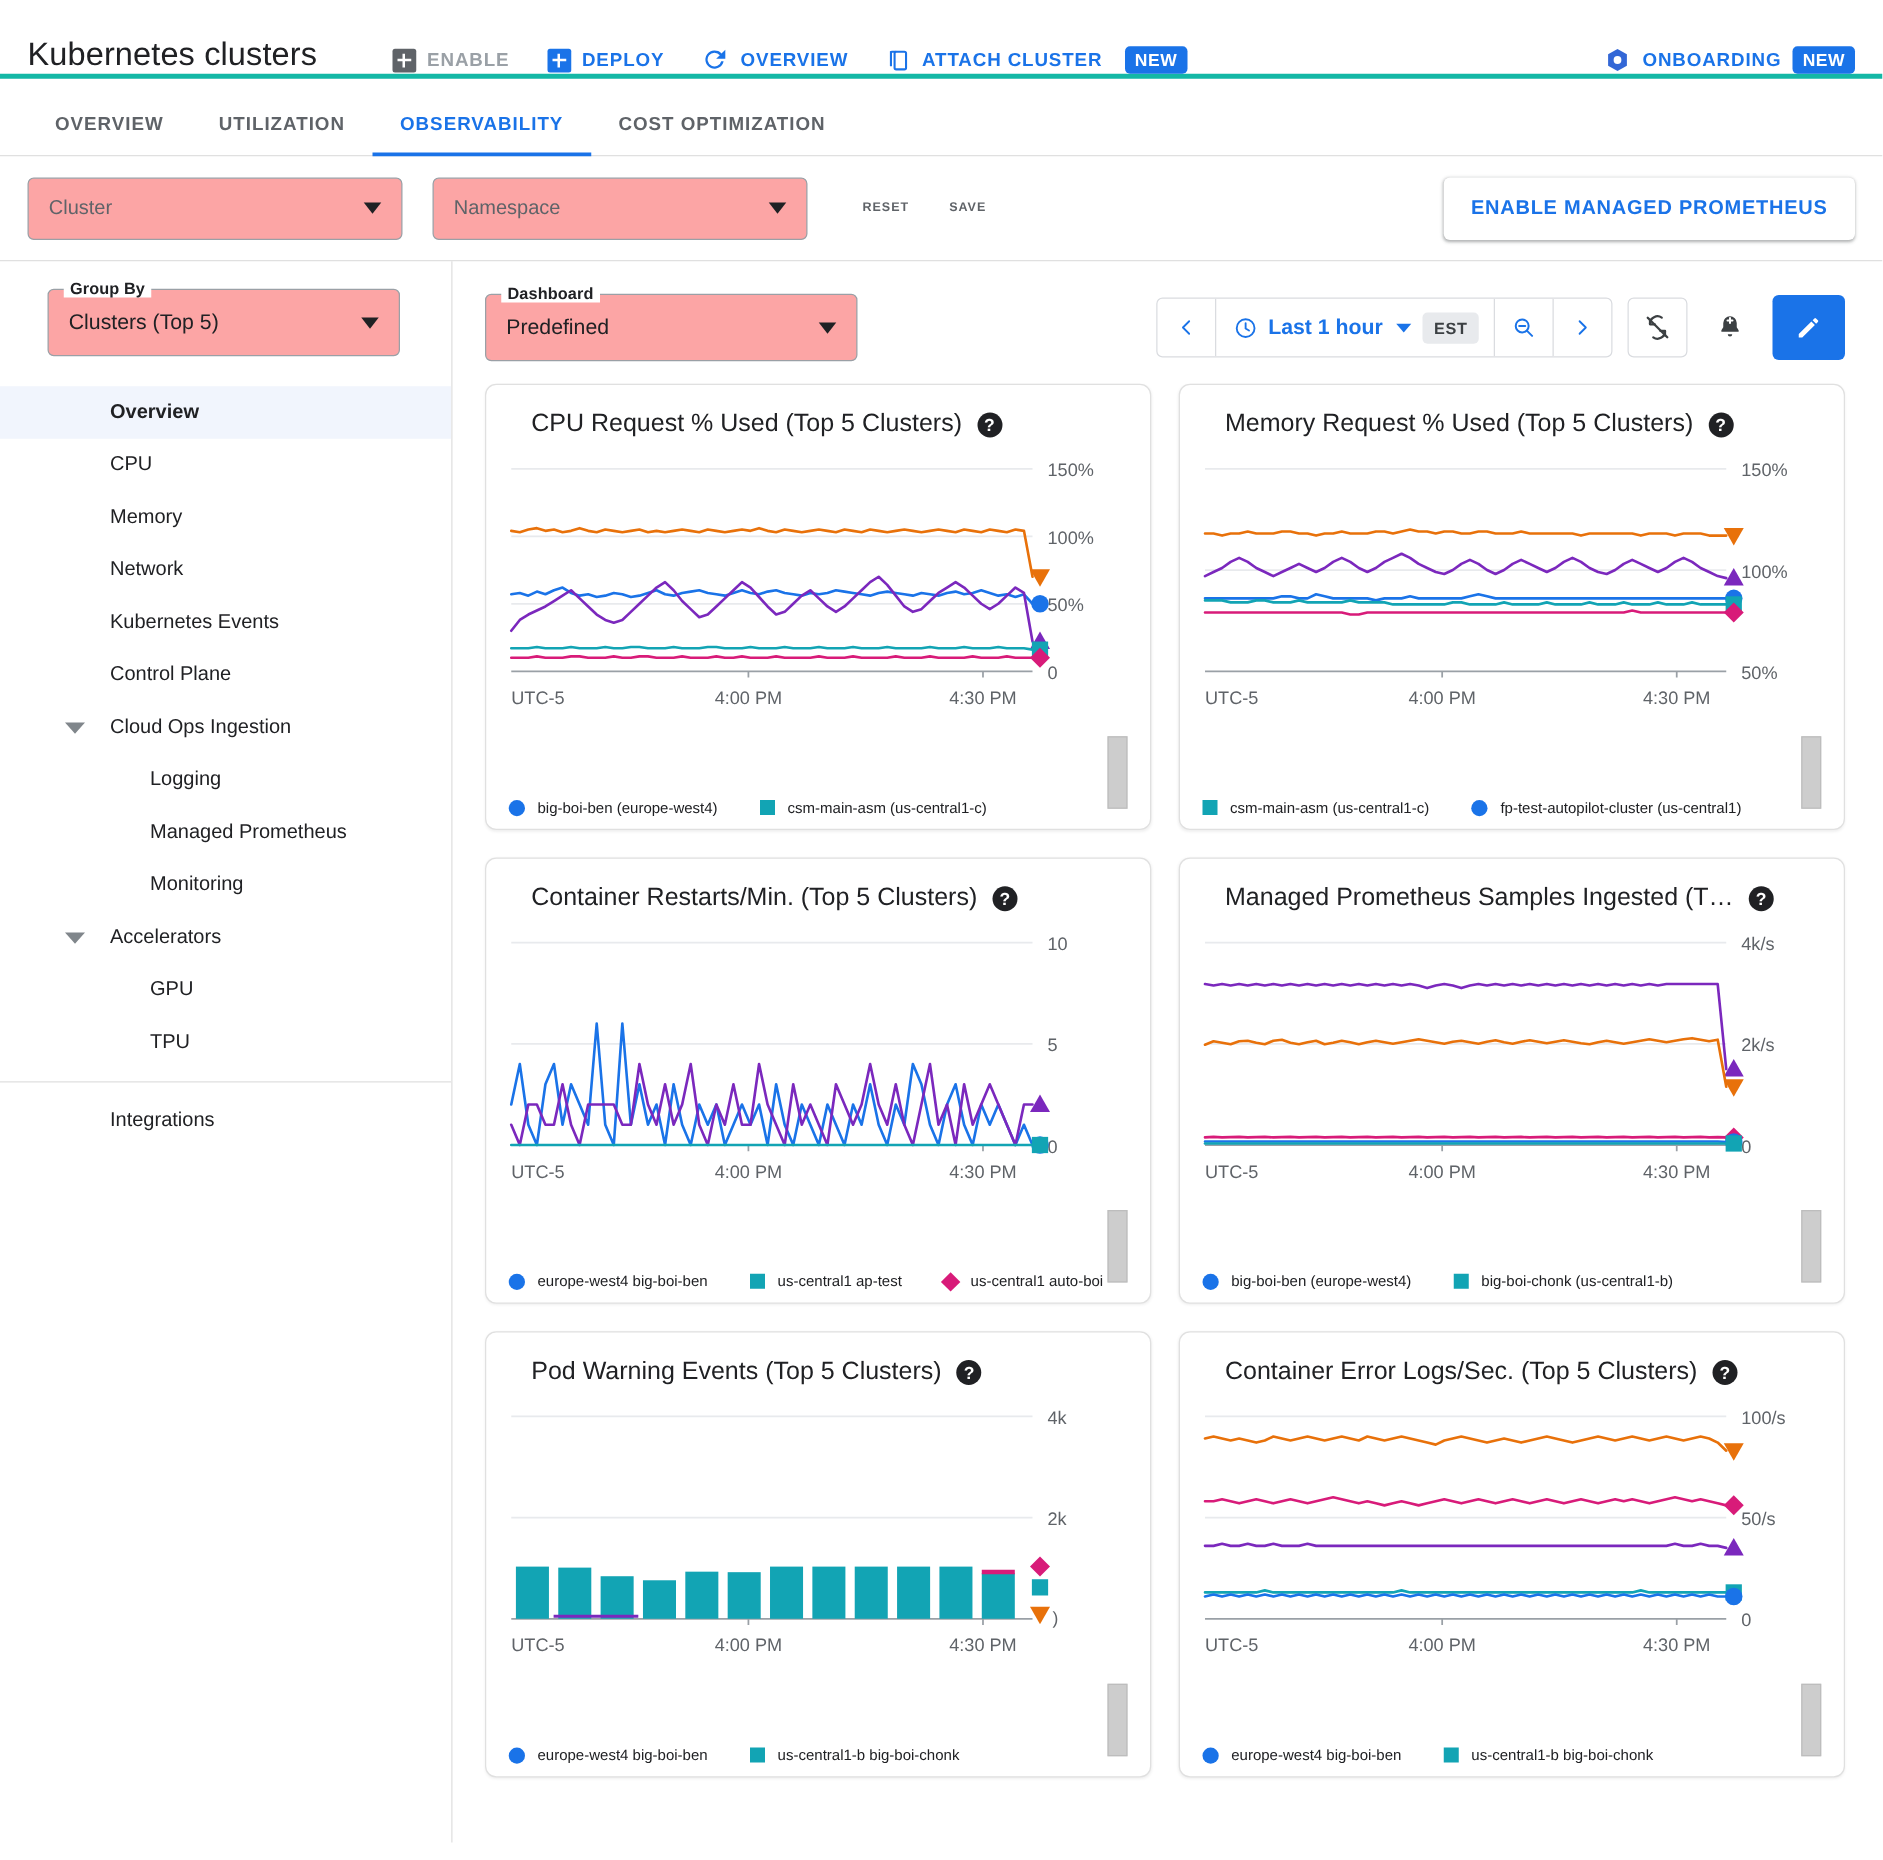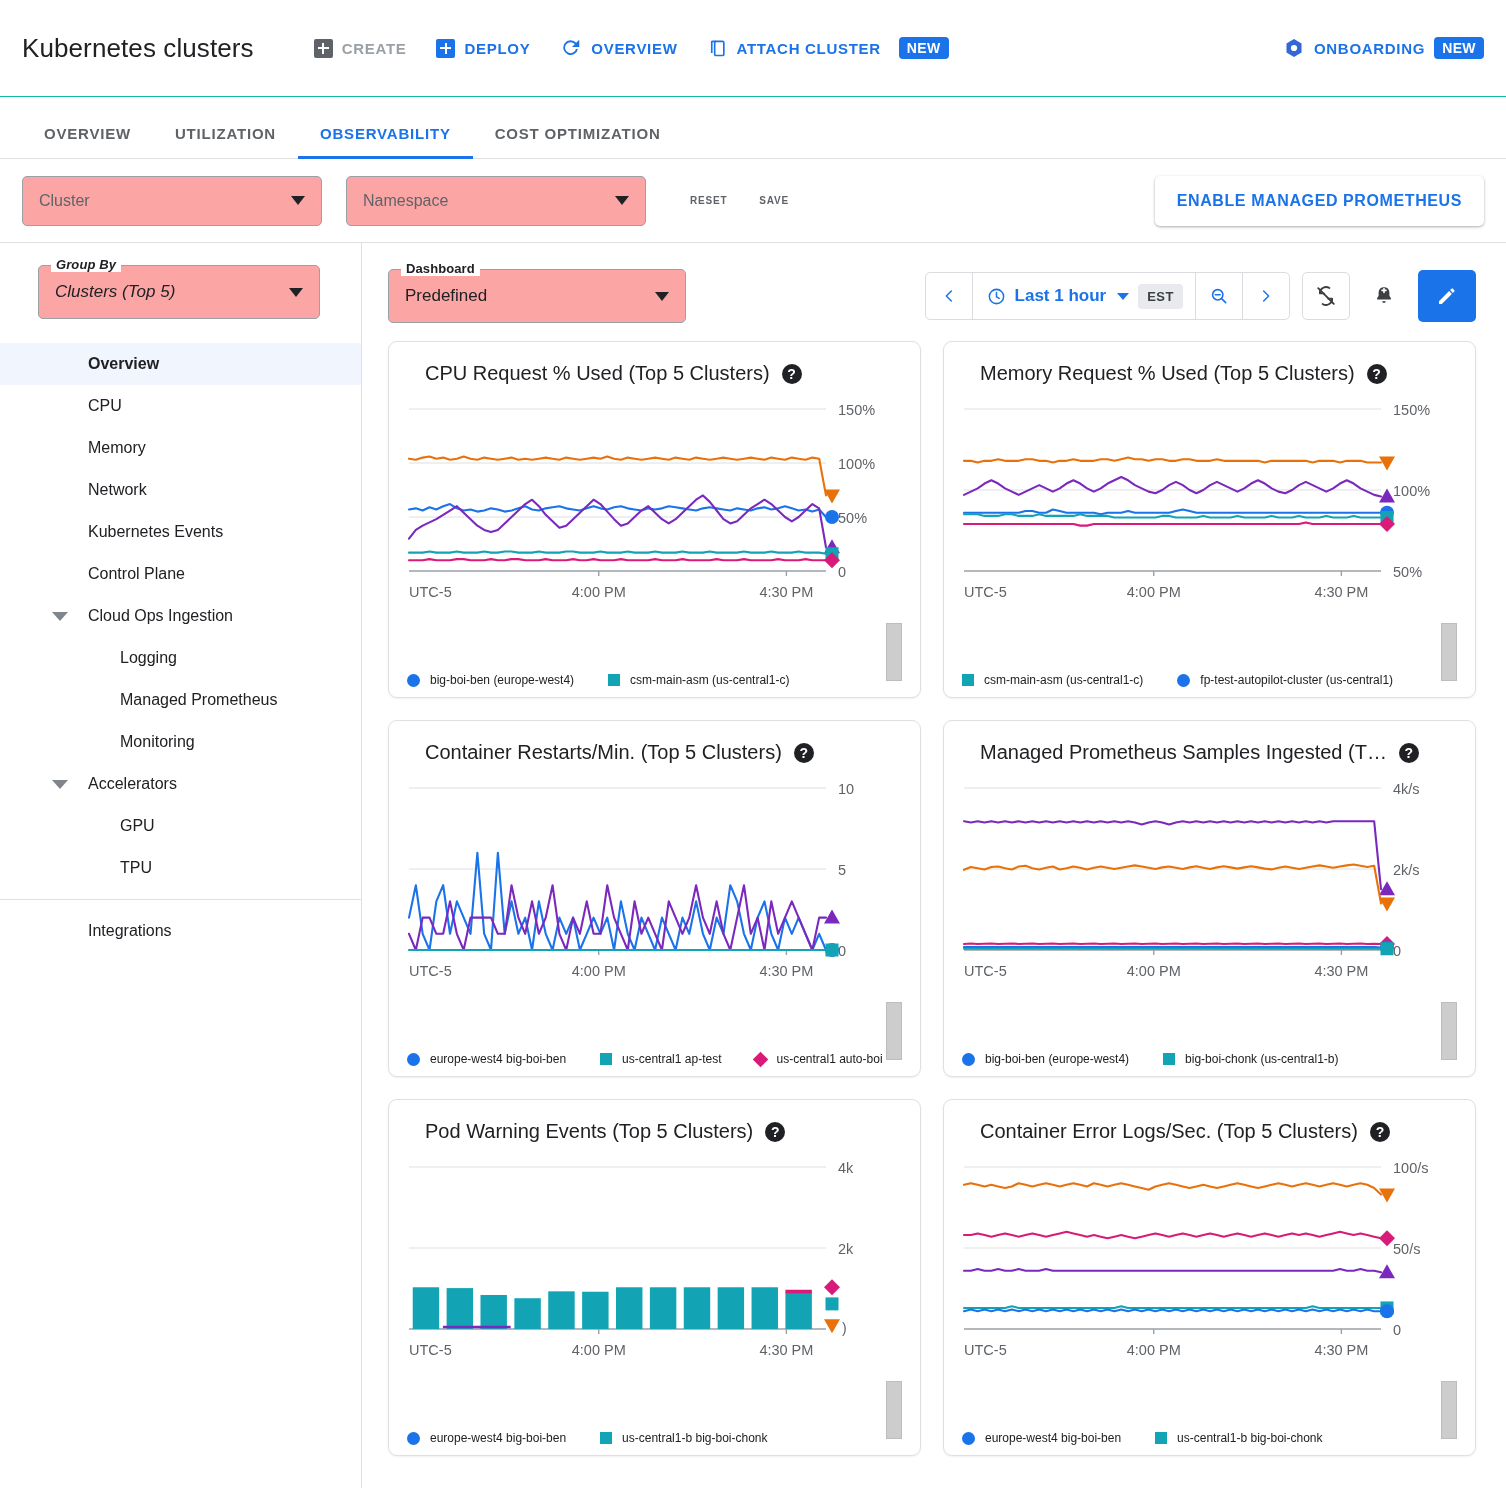--- a/index.html
+++ b/index.html
@@ -7,24 +7,24 @@
   body {
     width: 1506px; height: 1488px;
     background: #ffffff;
     font-family: "Liberation Sans", sans-serif;
     color: #202124;
     overflow: hidden;
   }
 
   
   .topbar {
-    height: 97px;
-    display: flex; align-items: center;
+    height: 63px;
+    display: flex; align-items: flex-end;
     padding: 0 22px 0 22px;
-    border-bottom: 1px solid #14b8a6;
+    border-bottom: 4px solid #14b8a6;
     position: relative;
   }
   .page-title { font-size: 26px; font-weight: 400; color: #202124; letter-spacing: .1px; }
   .hdr-actions { display: flex; align-items: center; gap: 30px; margin-left: 60px; }
   .hdr-btn {
     display: flex; align-items: center; gap: 9px;
     font-size: 15px; font-weight: 600; letter-spacing: .7px;
     color: #1a73e8; cursor: pointer; background: none; border: none;
     font-family: "Liberation Sans", sans-serif; padding: 0;
   }
@@ -101,21 +101,21 @@
   }
 
   
   .split { display:flex; height: calc(1488px - 77px - 62px - 84px); }
 
   
   .leftnav {
     width: 362px; flex:none; border-right:1px solid #e0e0e0;
     padding-top: 22px; overflow:hidden;
   }
-  .groupby { margin: 0 22px 24px 38px; width: 282px; height:54px;font-style:italic; }
+  .groupby { margin: 0 22px 24px 38px; width: 282px; height:54px; }
   .groupby .val { font-size:17px; }
   .nav-item {
     height:42px; display:flex; align-items:center;
     font-size:16px; color:#202124; padding-left:88px;
     cursor:pointer; position:relative;
   }
   .nav-item.selected { background:#f1f5fd; font-weight:700; }
   .nav-item.child { padding-left:120px; }
   .nav-item.expandable { padding-left:88px; }
   .tri {
@@ -202,21 +202,21 @@
 </style>
 </head>
 <body>
 
 <div class="topbar">
   <div class="page-title">Kubernetes clusters</div>
 
   <div class="hdr-actions">
     <button class="hdr-btn disabled">
       <span class="sq-plus grey"></span>
-      <span>CREATE</span>
+      <span>ENABLE</span>
     </button>
 
     <button class="hdr-btn">
       <span class="sq-plus"></span>
       <span>DEPLOY</span>
     </button>
 
     <button class="hdr-btn">
       <svg width="22" height="22" viewBox="0 0 24 24">
         <path d="M17.65 6.35A8 8 0 1 0 19.5 13h-2.1A6 6 0 1 1 16.2 7.8L13 11h8V3l-3.35 3.35z" fill="#1a73e8"></path>

